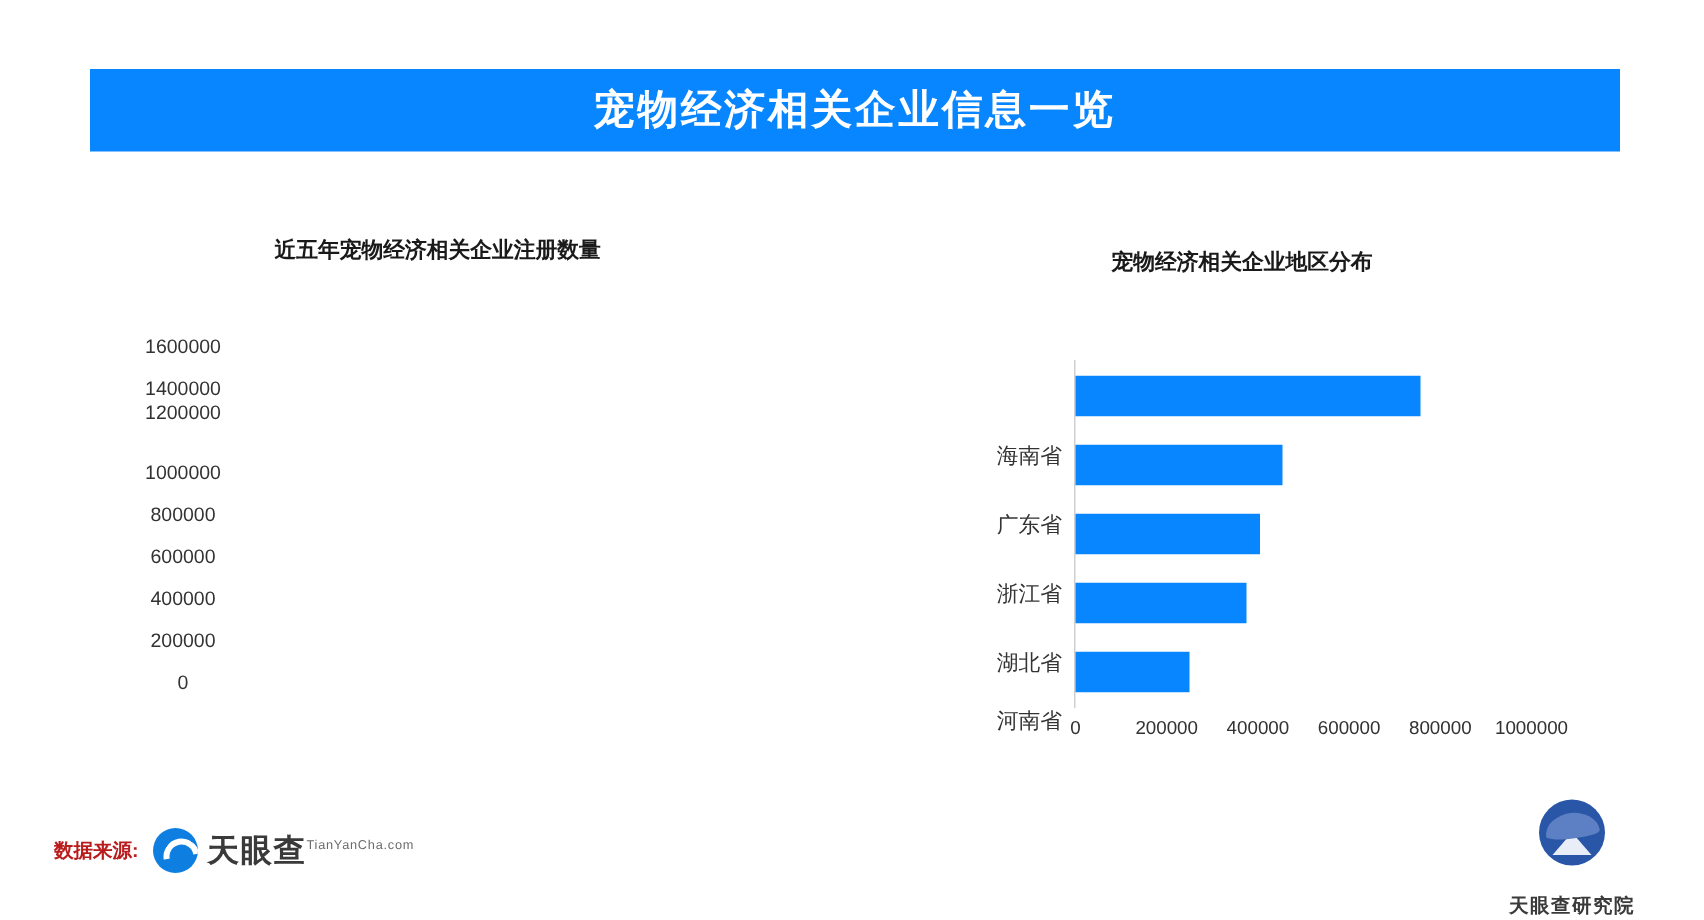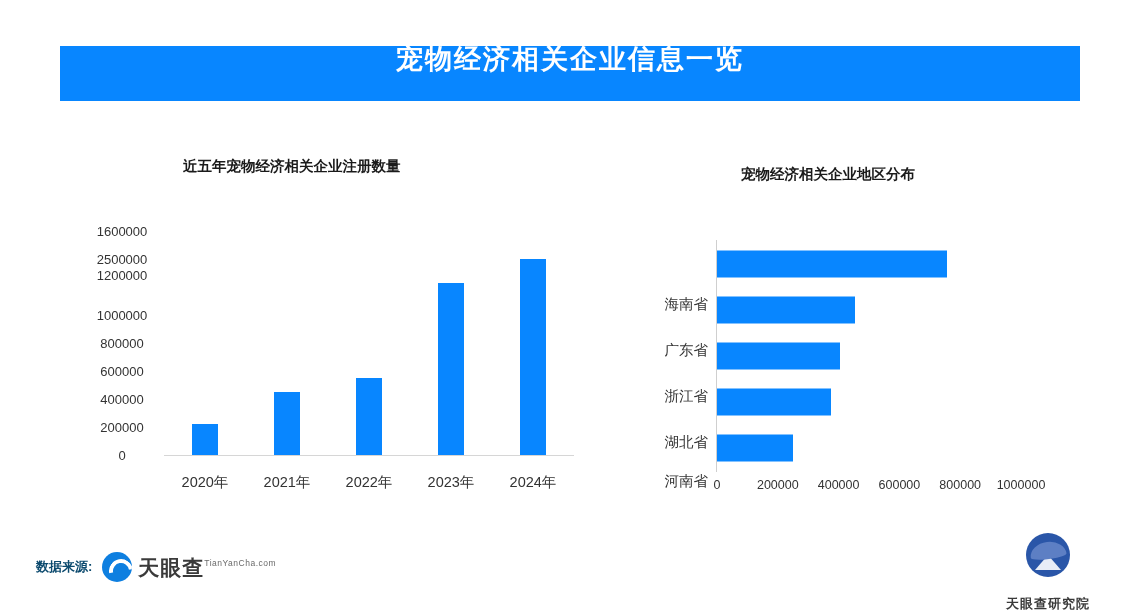--- a/index.html
+++ b/index.html
@@ -23,21 +23,21 @@
 
   
   .banner {
     position: absolute;
     left: 60px;
     top: 46px;
     width: 1020px;
     height: 55px;
     background: #0886ff;
     display: flex;
-    align-items: flex-start;
+    align-items: center;
     justify-content: center;
   }
   .banner-title {
     color: #ffffff;
     font-size: 27px;
     font-weight: bold;
     letter-spacing: 2px;
     line-height: 1;
     white-space: nowrap;
   }
@@ -157,21 +157,21 @@
     position: absolute;
     left: 36px;
     top: 552px;
     display: flex;
     align-items: center;
     gap: 10px;
   }
   #source-label {
     font-size: 13px;
     font-weight: bold;
-    color: #0c4a6e;
+    color: #b91c1c;
     white-space: nowrap;
   }
   .tyc-logo {
     display: flex;
     align-items: center;
     gap: 6px;
   }
   .tyc-mark {
     width: 30px;
     height: 30px;
@@ -275,35 +275,22 @@
 
   <div id="left-chart">
     <div id="v-ylabels">
         <div class="v-ytick" style="top: 240px;">0</div>
         <div class="v-ytick" style="top: 212px;">200000</div>
         <div class="v-ytick" style="top: 184px;">400000</div>
         <div class="v-ytick" style="top: 156px;">600000</div>
         <div class="v-ytick" style="top: 128px;">800000</div>
         <div class="v-ytick" style="top: 100px;">1000000</div>
         <div class="v-ytick" style="top: 60px;">1200000</div>
-        <div class="v-ytick" style="top: 44px;">2500000</div>
+        <div class="v-ytick" style="top: 44px;">1400000</div>
         <div class="v-ytick" style="top: 16px;">1600000</div>
-      </div>
-    <div id="v-plot">
-      <div id="v-baseline"></div>
-    <div class="v-bar" style="left: 28px; height: 30.8px; background: rgb(8, 134, 255);"></div>
-        <div class="v-xlab" style="left: -4px;">2020年</div>
-        <div class="v-bar" style="left: 110px; height: 63px; background: rgb(8, 134, 255);"></div>
-        <div class="v-xlab" style="left: 78px;">2021年</div>
-        <div class="v-bar" style="left: 192px; height: 77px; background: rgb(8, 134, 255);"></div>
-        <div class="v-xlab" style="left: 160px;">2022年</div>
-        <div class="v-bar" style="left: 274px; height: 172.2px; background: rgb(8, 134, 255);"></div>
-        <div class="v-xlab" style="left: 242px;">2023年</div>
-        <div class="v-bar" style="left: 356px; height: 196px; background: rgb(8, 134, 255);"></div>
-        <div class="v-xlab" style="left: 324px;">2024年</div>
       </div>
   </div>
 
   <div id="right-chart">
     <div id="h-axis"></div>
   <div class="h-cat" style="top: 32px;">海南省</div>
       <div class="h-bar" style="top: 32px; width: 229.52px; background: rgb(8, 134, 255);"></div>
       <div class="h-cat" style="top: 78px;">广东省</div>
       <div class="h-bar" style="top: 78px; width: 138.32px; background: rgb(8, 134, 255);"></div>
       <div class="h-cat" style="top: 124px;">浙江省</div>

